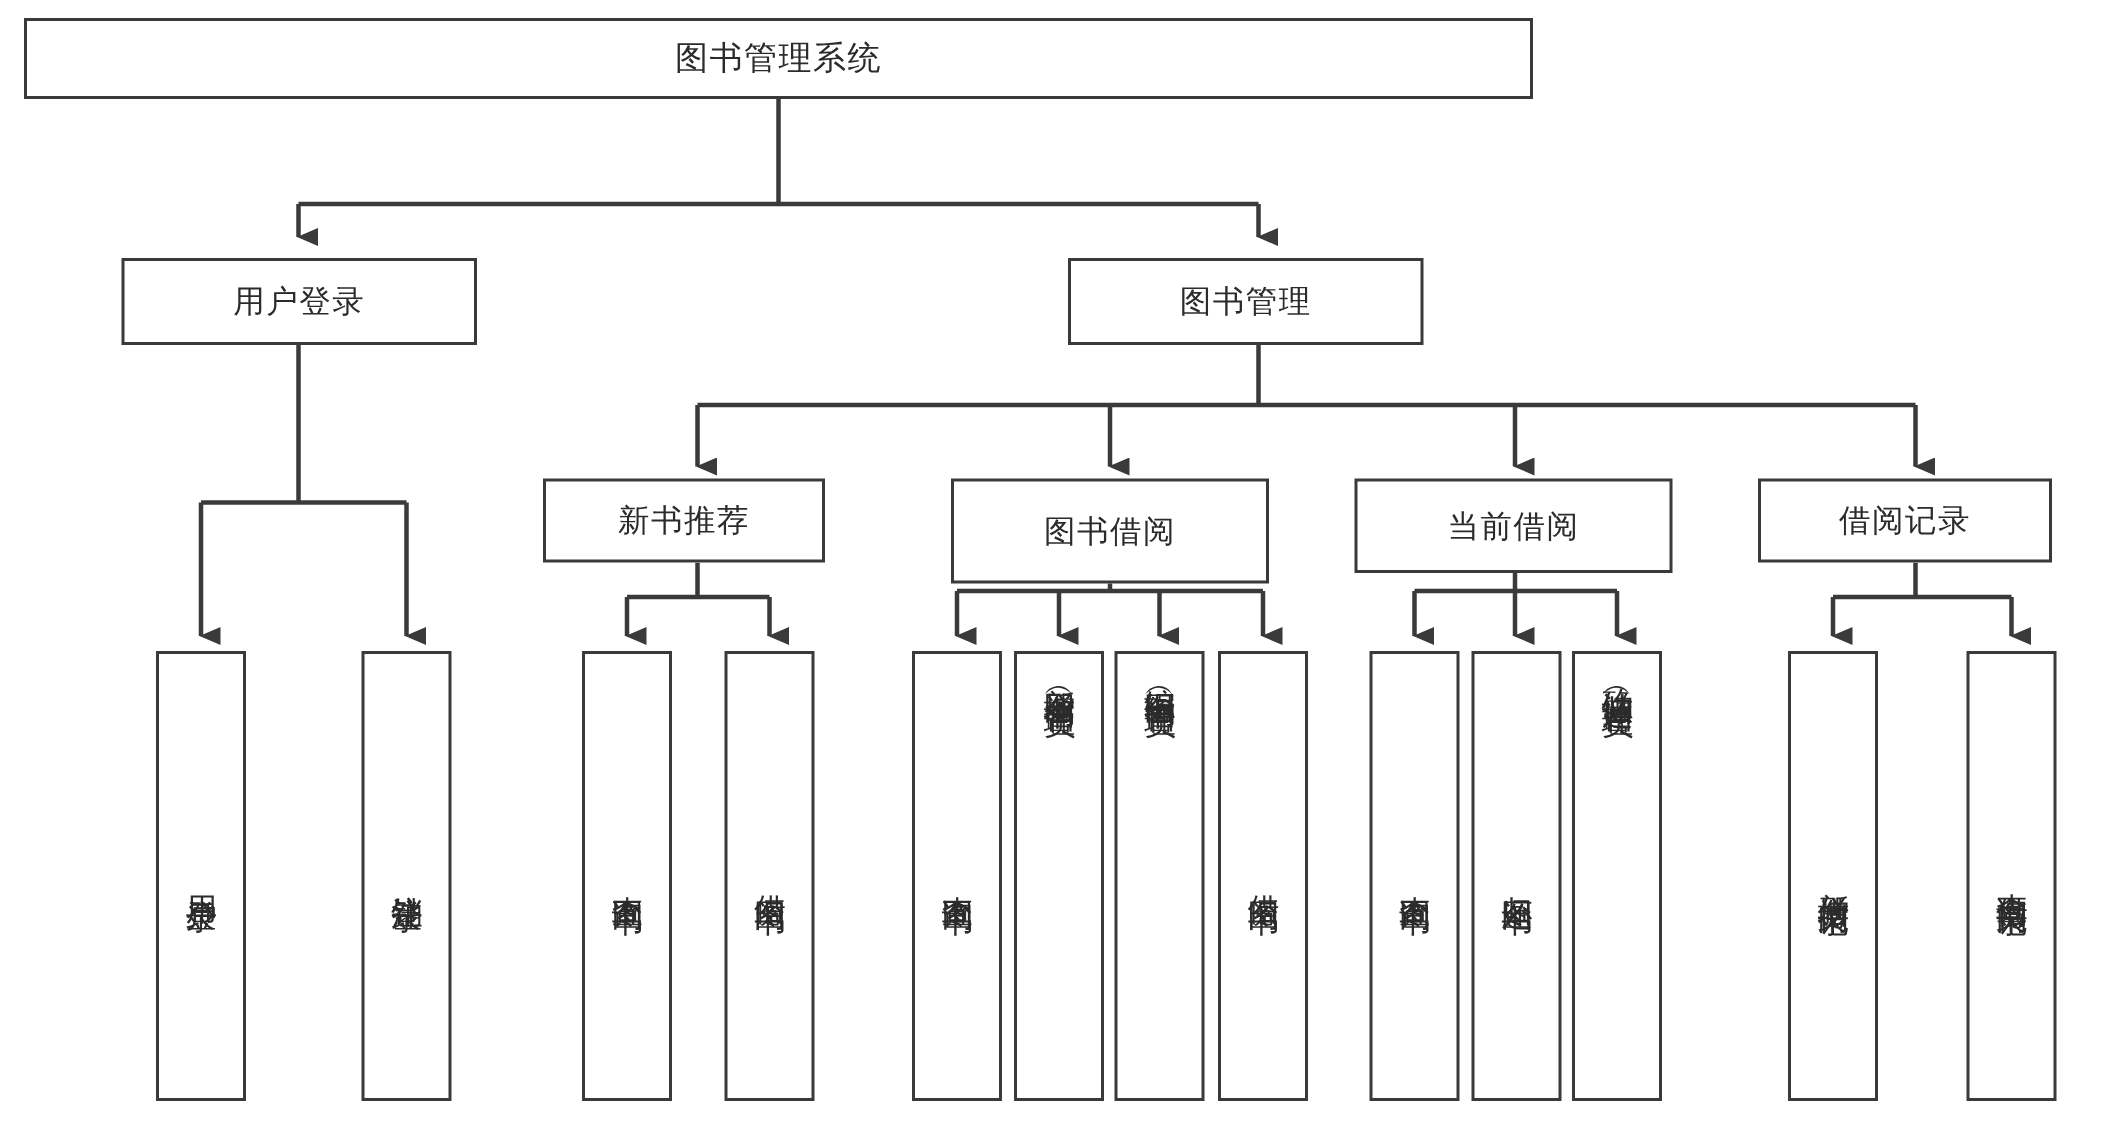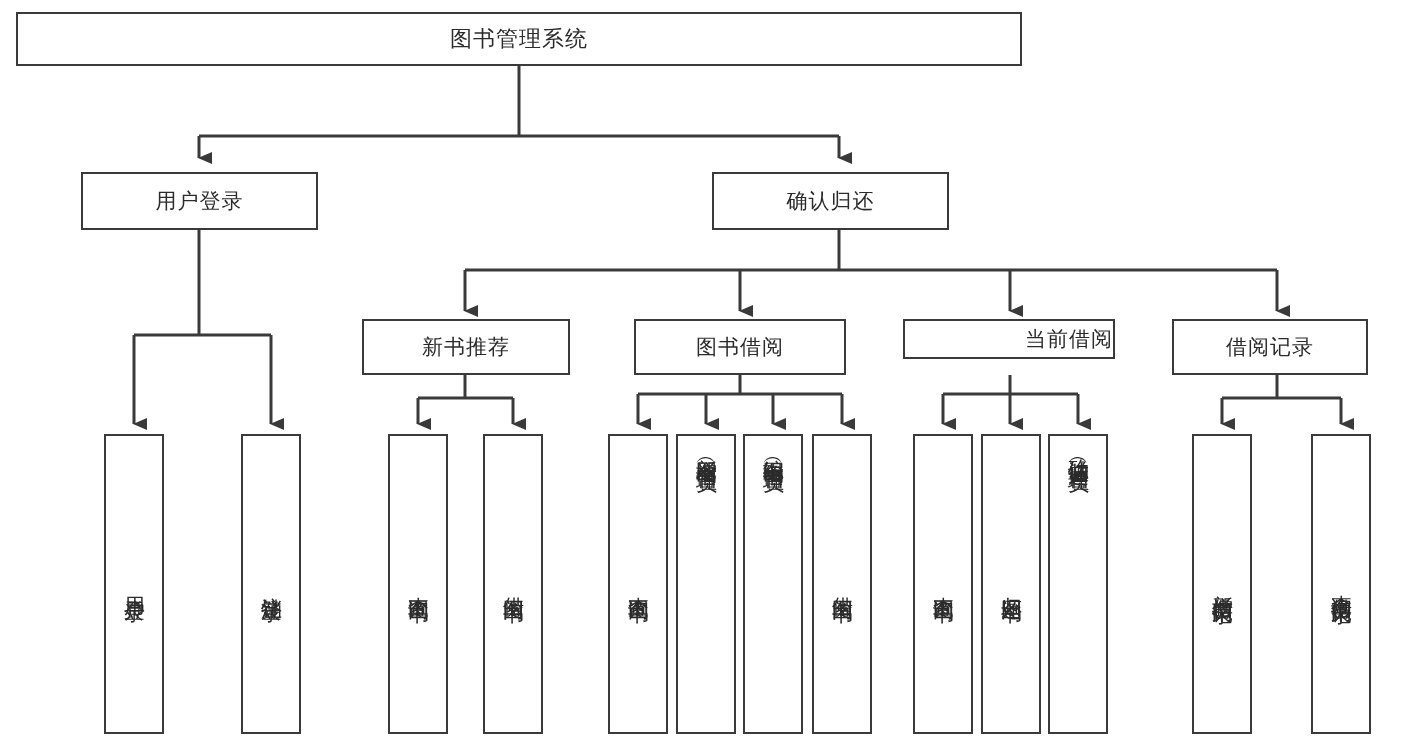--- a/index.html
+++ b/index.html
@@ -137,32 +137,32 @@
 
   <div class="node horiz root" style="left:16px; top:12px; width:1006px; height:54px;">
     <span>图书管理系统</span>
   </div>
 
   <div class="node horiz" style="left:81px; top:172px; width:237px; height:58px;">
     <span>用户登录</span>
   </div>
 
   <div class="node horiz" style="left:712px; top:172px; width:237px; height:58px;">
-    <span>确认归还</span>
-  </div>
-
-  <div class="node horiz" style="left:362px; top:319px; width:208px; height:56px;">
+    <span>图书管理</span>
+  </div>
+
+  <div class="node horiz" style="left:362px; top:319px; width:188px; height:56px;">
     <span>新书推荐</span>
   </div>
 
-  <div class="node horiz" style="left:634px; top:319px; width:212px; height:56px;">
+  <div class="node horiz" style="left:634px; top:319px; width:212px; height:70px;">
     <span>图书借阅</span>
   </div>
 
-  <div class="node horiz" style="left:903px; top:319px; width:212px; height:40px;justify-content:flex-end;">
+  <div class="node horiz" style="left:903px; top:319px; width:212px; height:63px;">
     <span>当前借阅</span>
   </div>
 
   <div class="node horiz" style="left:1172px; top:319px; width:196px; height:56px;">
     <span>借阅记录</span>
   </div>
 
   <div class="node leaf" style="left:104px; top:434px; width:60px; height:300px;">
     <div class="leaf-inner">
       <span class="vtext">用户登录</span>

